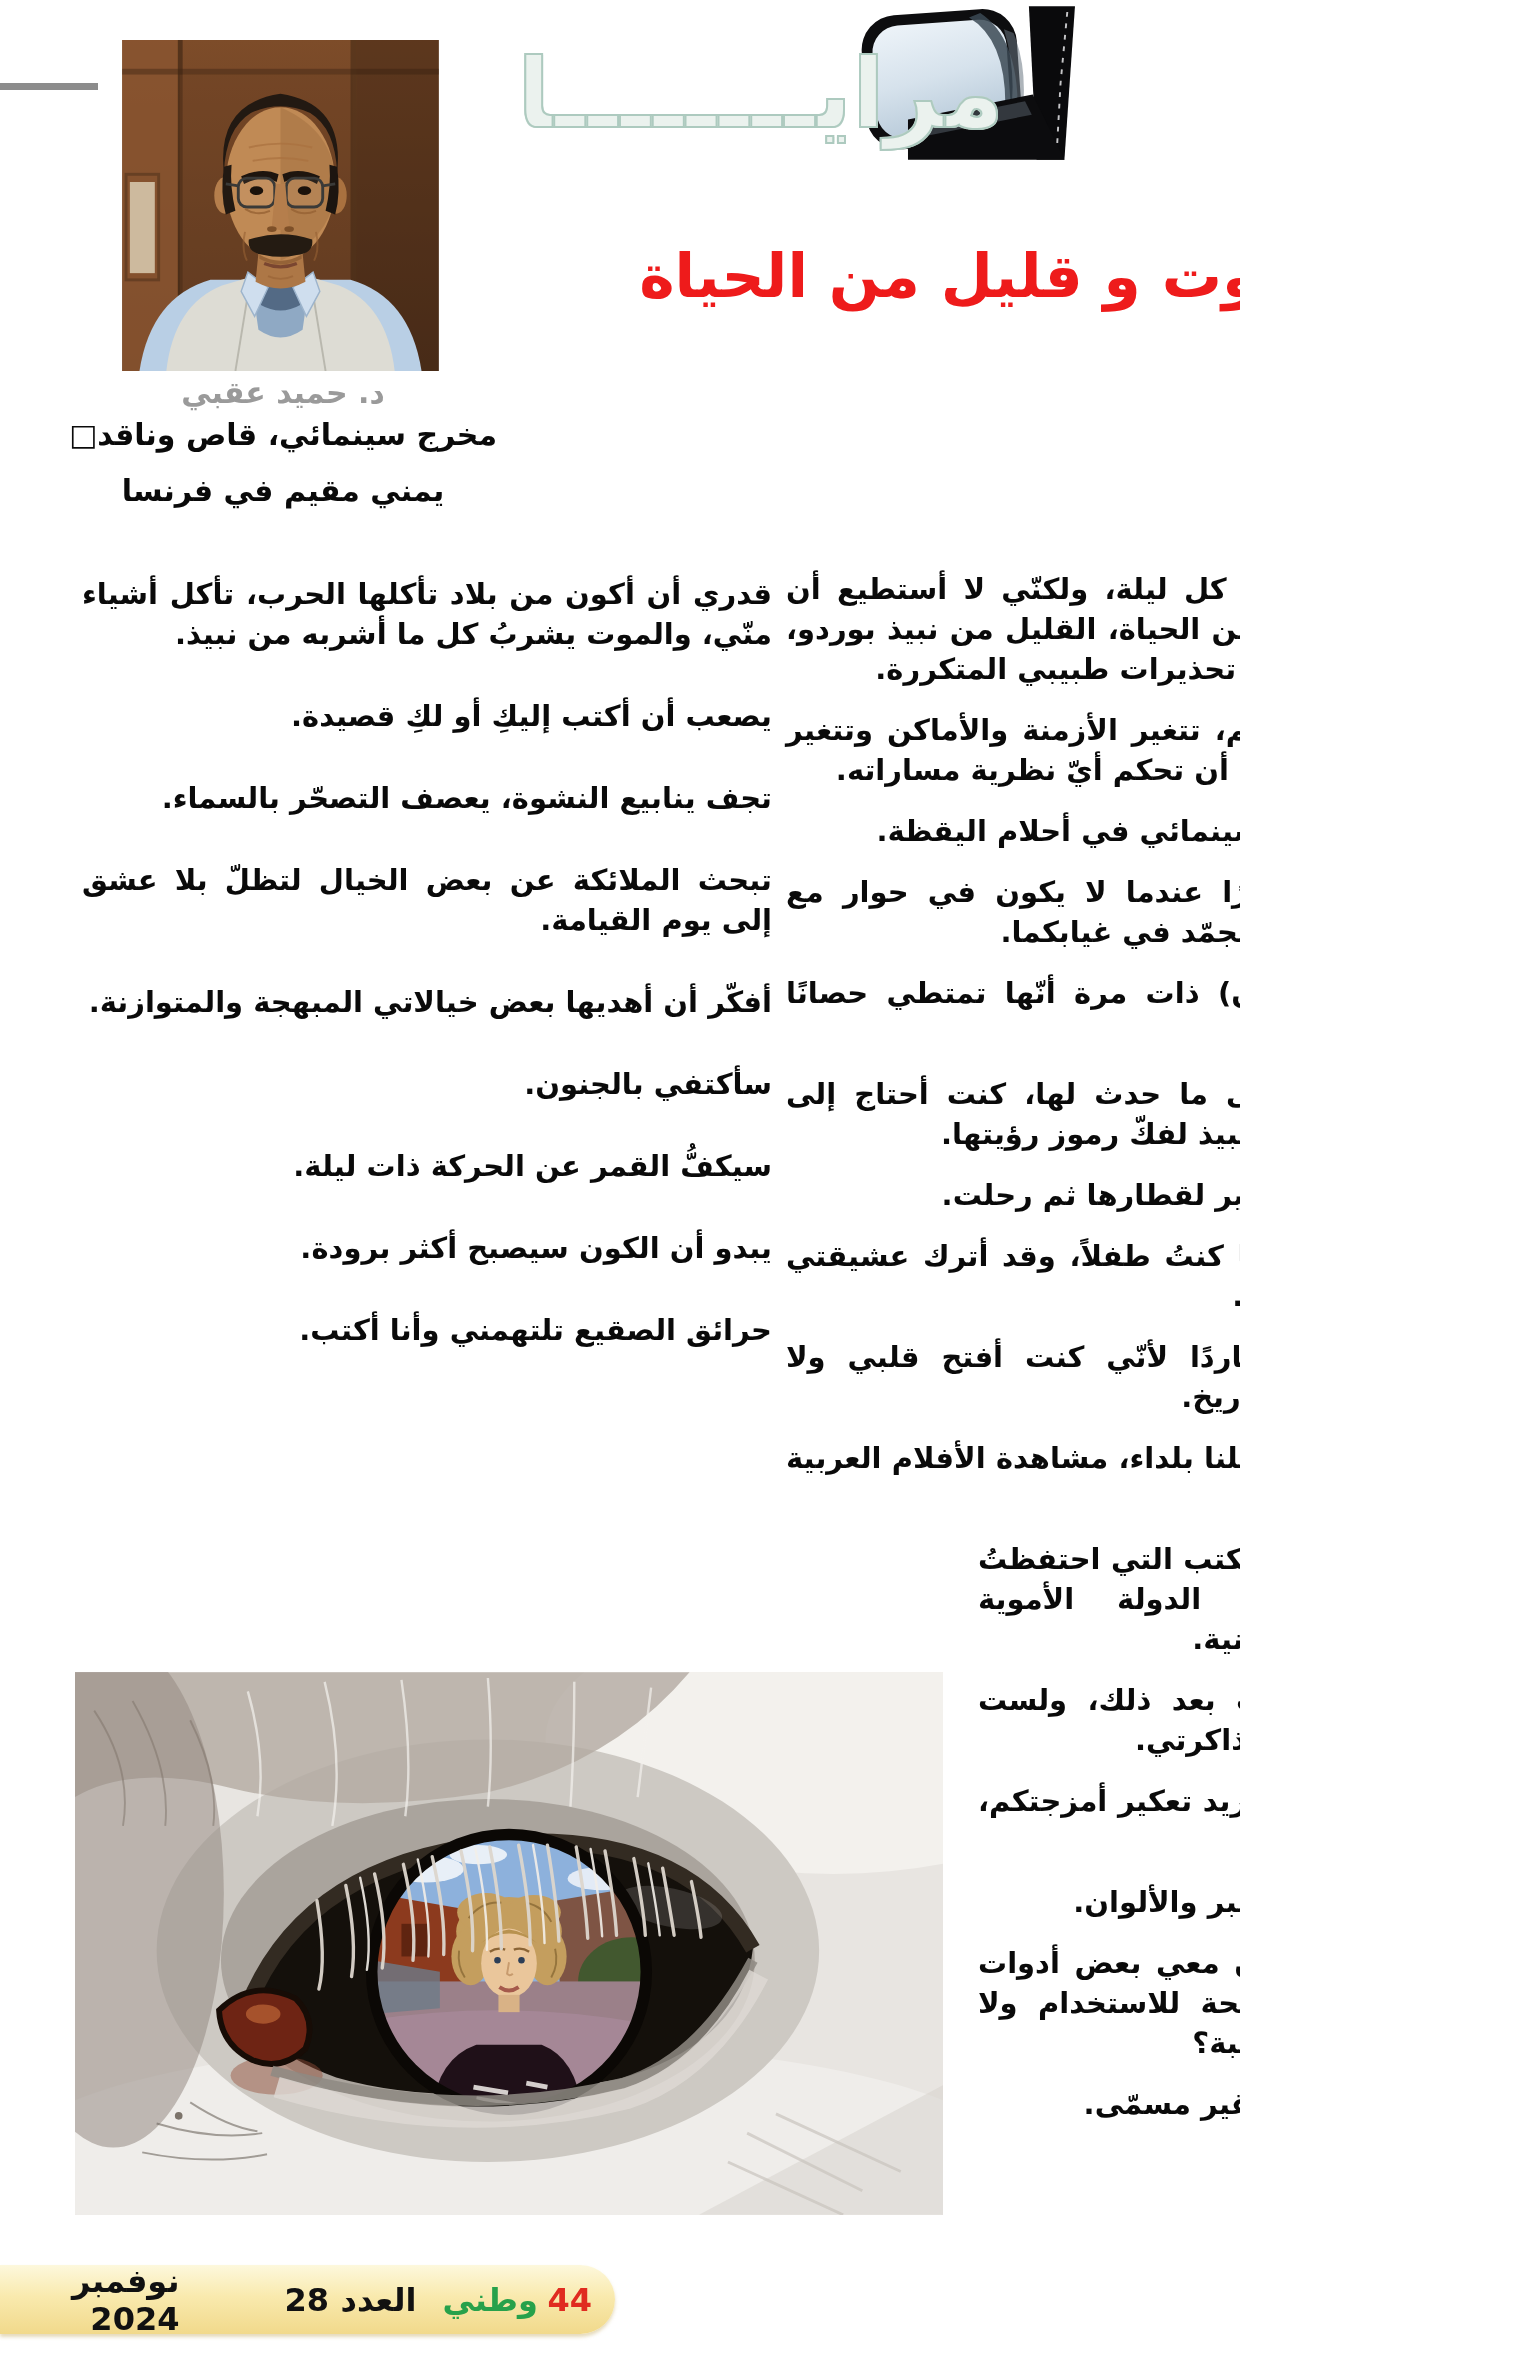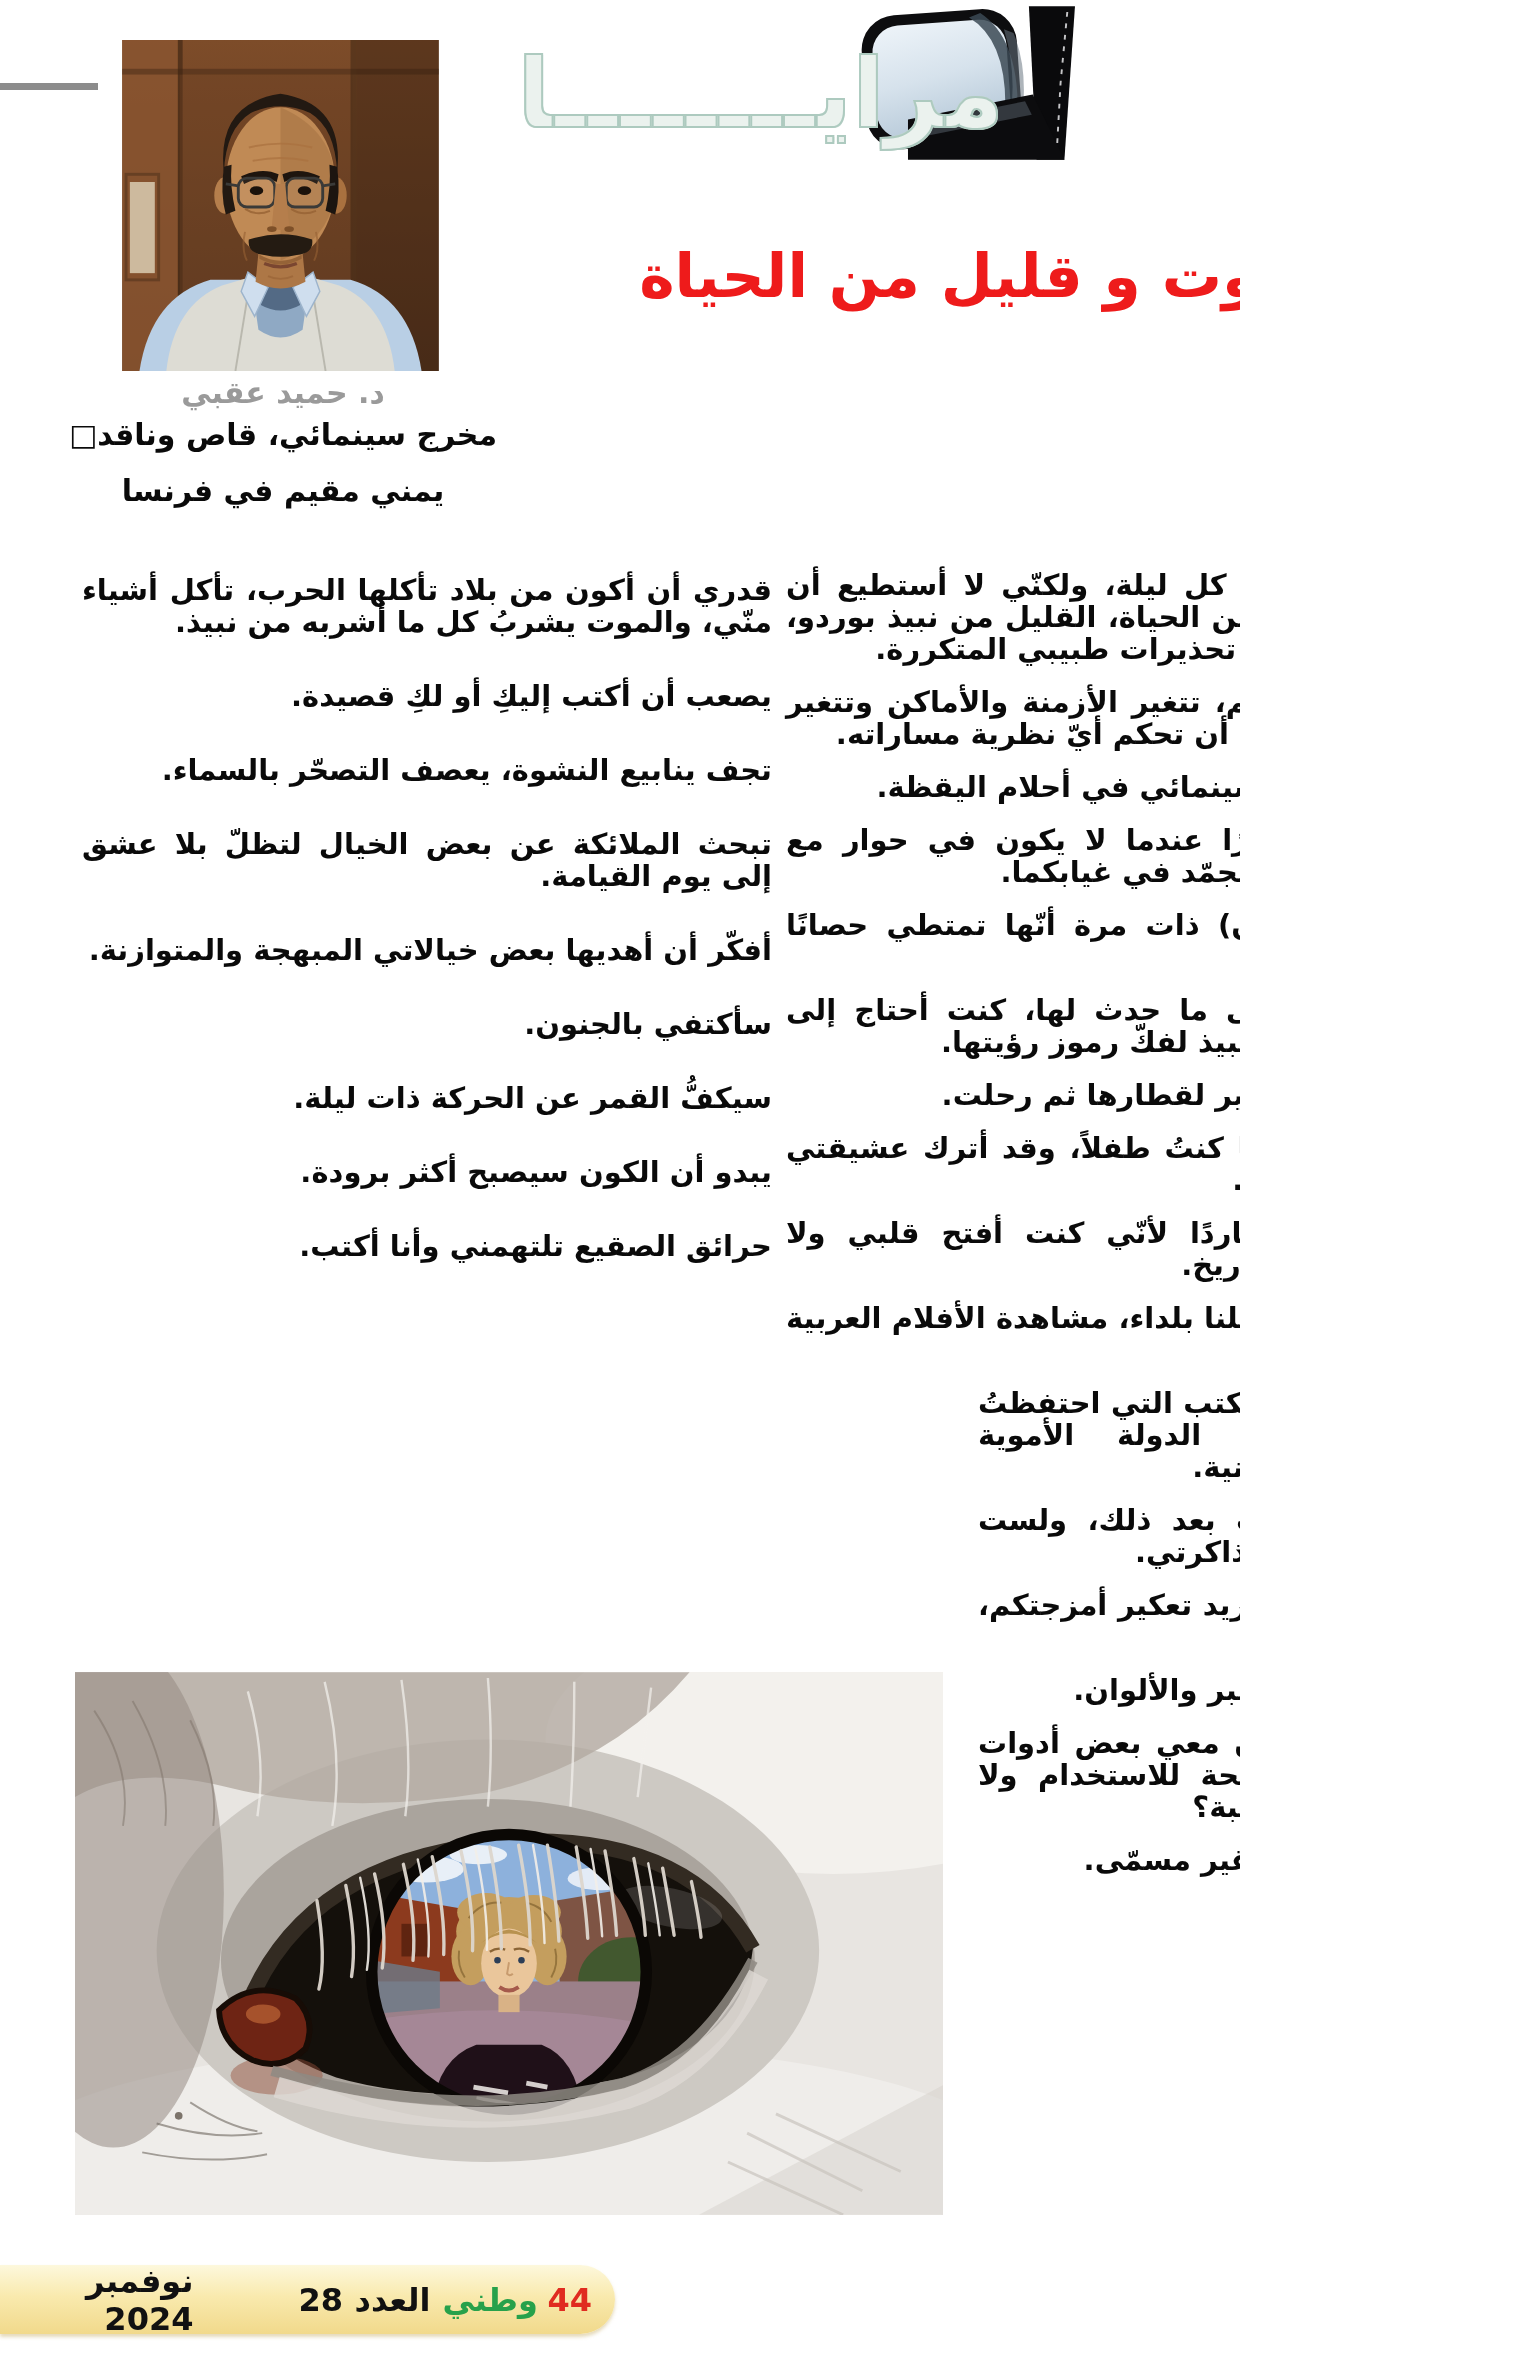--- a/index.html
+++ b/index.html
@@ -17,37 +17,37 @@
   .portrait{position:absolute;left:122px;top:40px;width:317px;height:331px;}
   .author-block{position:absolute;left:67px;top:375px;width:432px;text-align:center;direction:rtl;}
   .author-name{color:#9a9a9a;font-size:30px;font-weight:bold;letter-spacing:1px;}
   .author-role{color:#0a0a0a;font-size:30px;font-weight:bold;margin-top:6.7px;}
   .author-res{color:#0a0a0a;font-size:30px;font-weight:bold;margin-top:21px;}
   
   .article-title{position:absolute;left:567px;top:229px;width:778px;margin:12px;direction:rtl;
       text-align:center;font-size:60px;font-weight:bold;color:#ee1b1b;}
   
   .col{position:absolute;direction:rtl;text-align:justify;color:#0a0a0a;
-       font-weight:bold;font-size:29px;line-height:32px;}
+       font-weight:bold;font-size:29px;line-height:40px;}
   .col p{margin:0 0 21px 0;}
   .col-right{left:786px;top:569px;width:701px;}
   .col-left{left:82px;top:574px;width:690px;}
   .col-left p{margin:0 0 42px 0;}
   .wrap-spacer{float:left;width:192px;height:588px;}
   
   .figure{position:absolute;left:75px;top:1672px;width:868px;height:543px;}
   
   .footer-pill{position:absolute;left:0;top:2265px;width:615px;height:69px;
       border-radius:0 35px 35px 0;box-sizing:border-box;
       background:linear-gradient(180deg,#fdf8dd 0%,#f9eaae 45%,#f1d98b 100%);
       box-shadow:0 2.9px 3.8px rgba(180,150,60,.35);
       display:flex;flex-direction:row;direction:rtl;align-items:center;
       padding:0 23px 0 9.6px;font-weight:bold;font-size:32px;color:#111;}
   .footer-pill .pnum{color:#e02b20;margin-left:9.6px;}
-  .footer-pill .mag{color:#27a14b;margin-left:12px;}
+  .footer-pill .mag{color:#27a14b;margin-left:26px;}
   .footer-pill .ilabel{margin-left:11.5px;}
   .footer-pill .inum{margin-left:0;}
   .footer-pill .myear{margin-right:105px;}
   svg{display:block;}
 </style>
 </head>
 <body>
 
 <div class="page">
 

